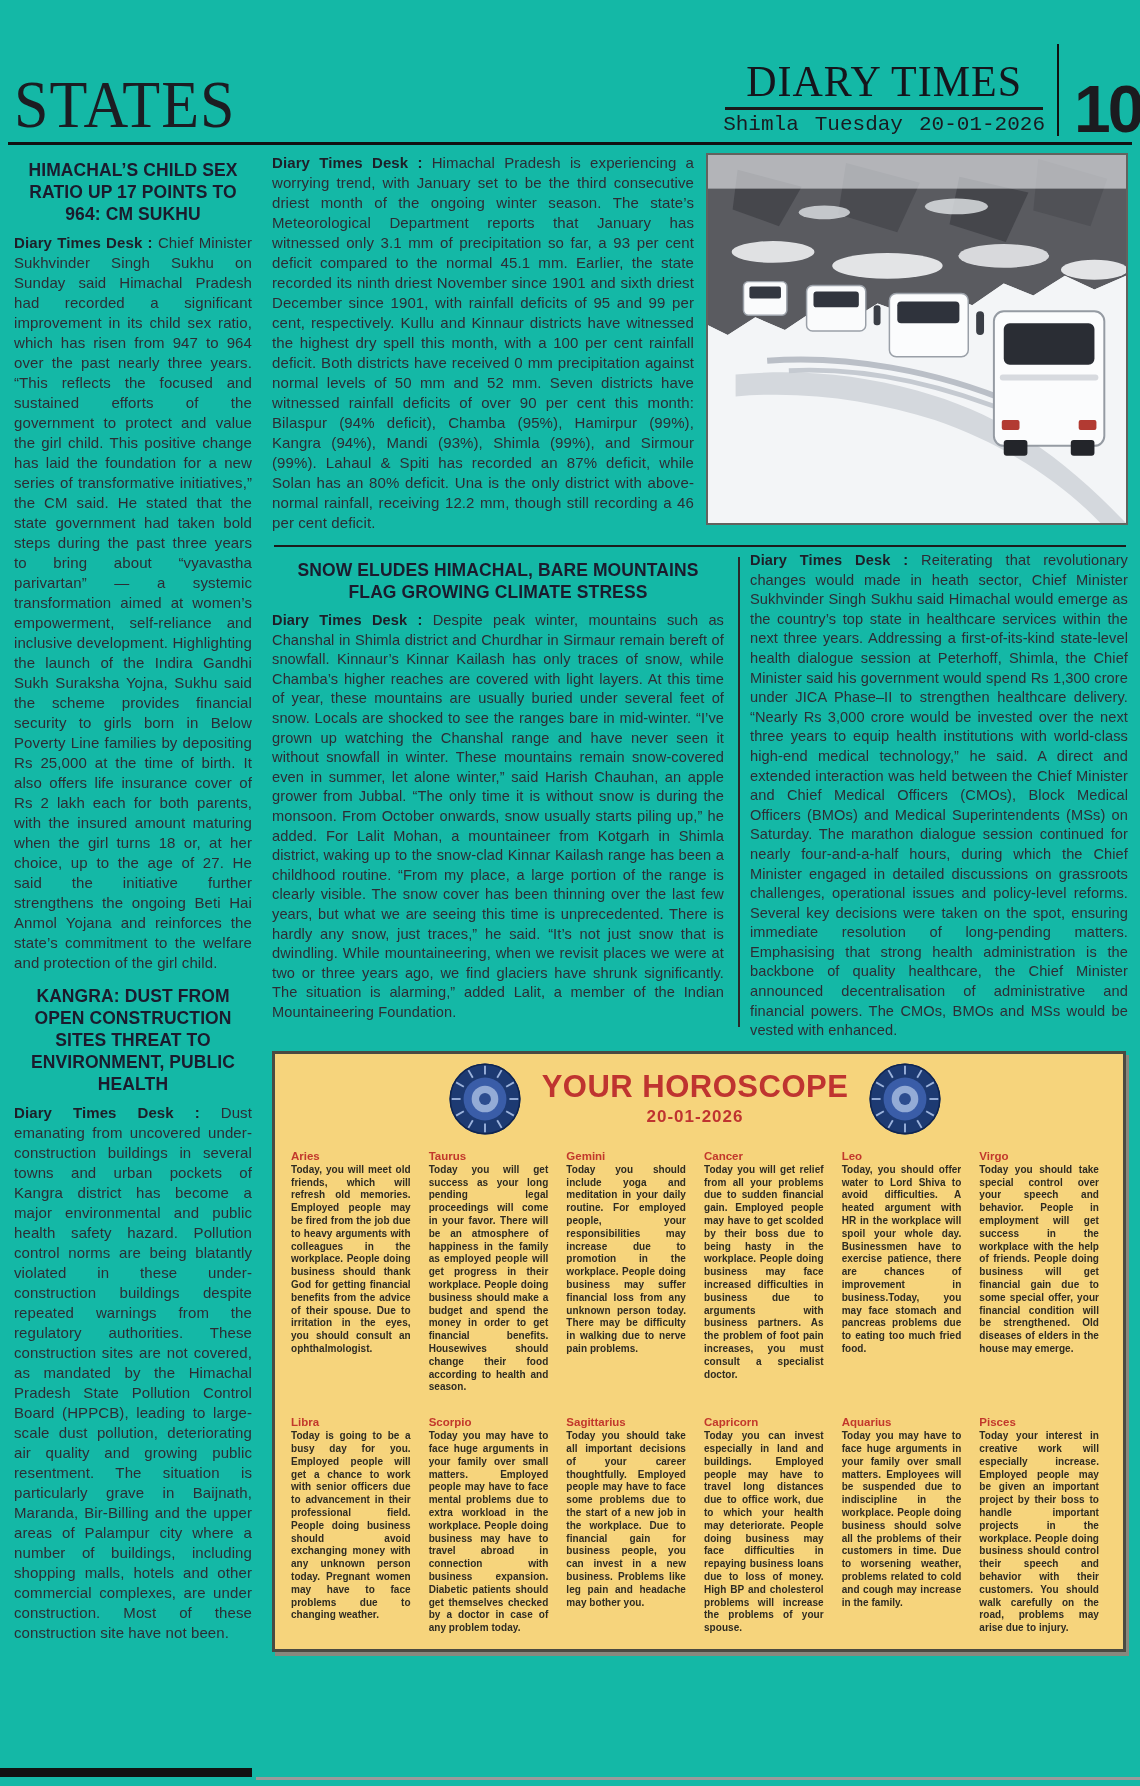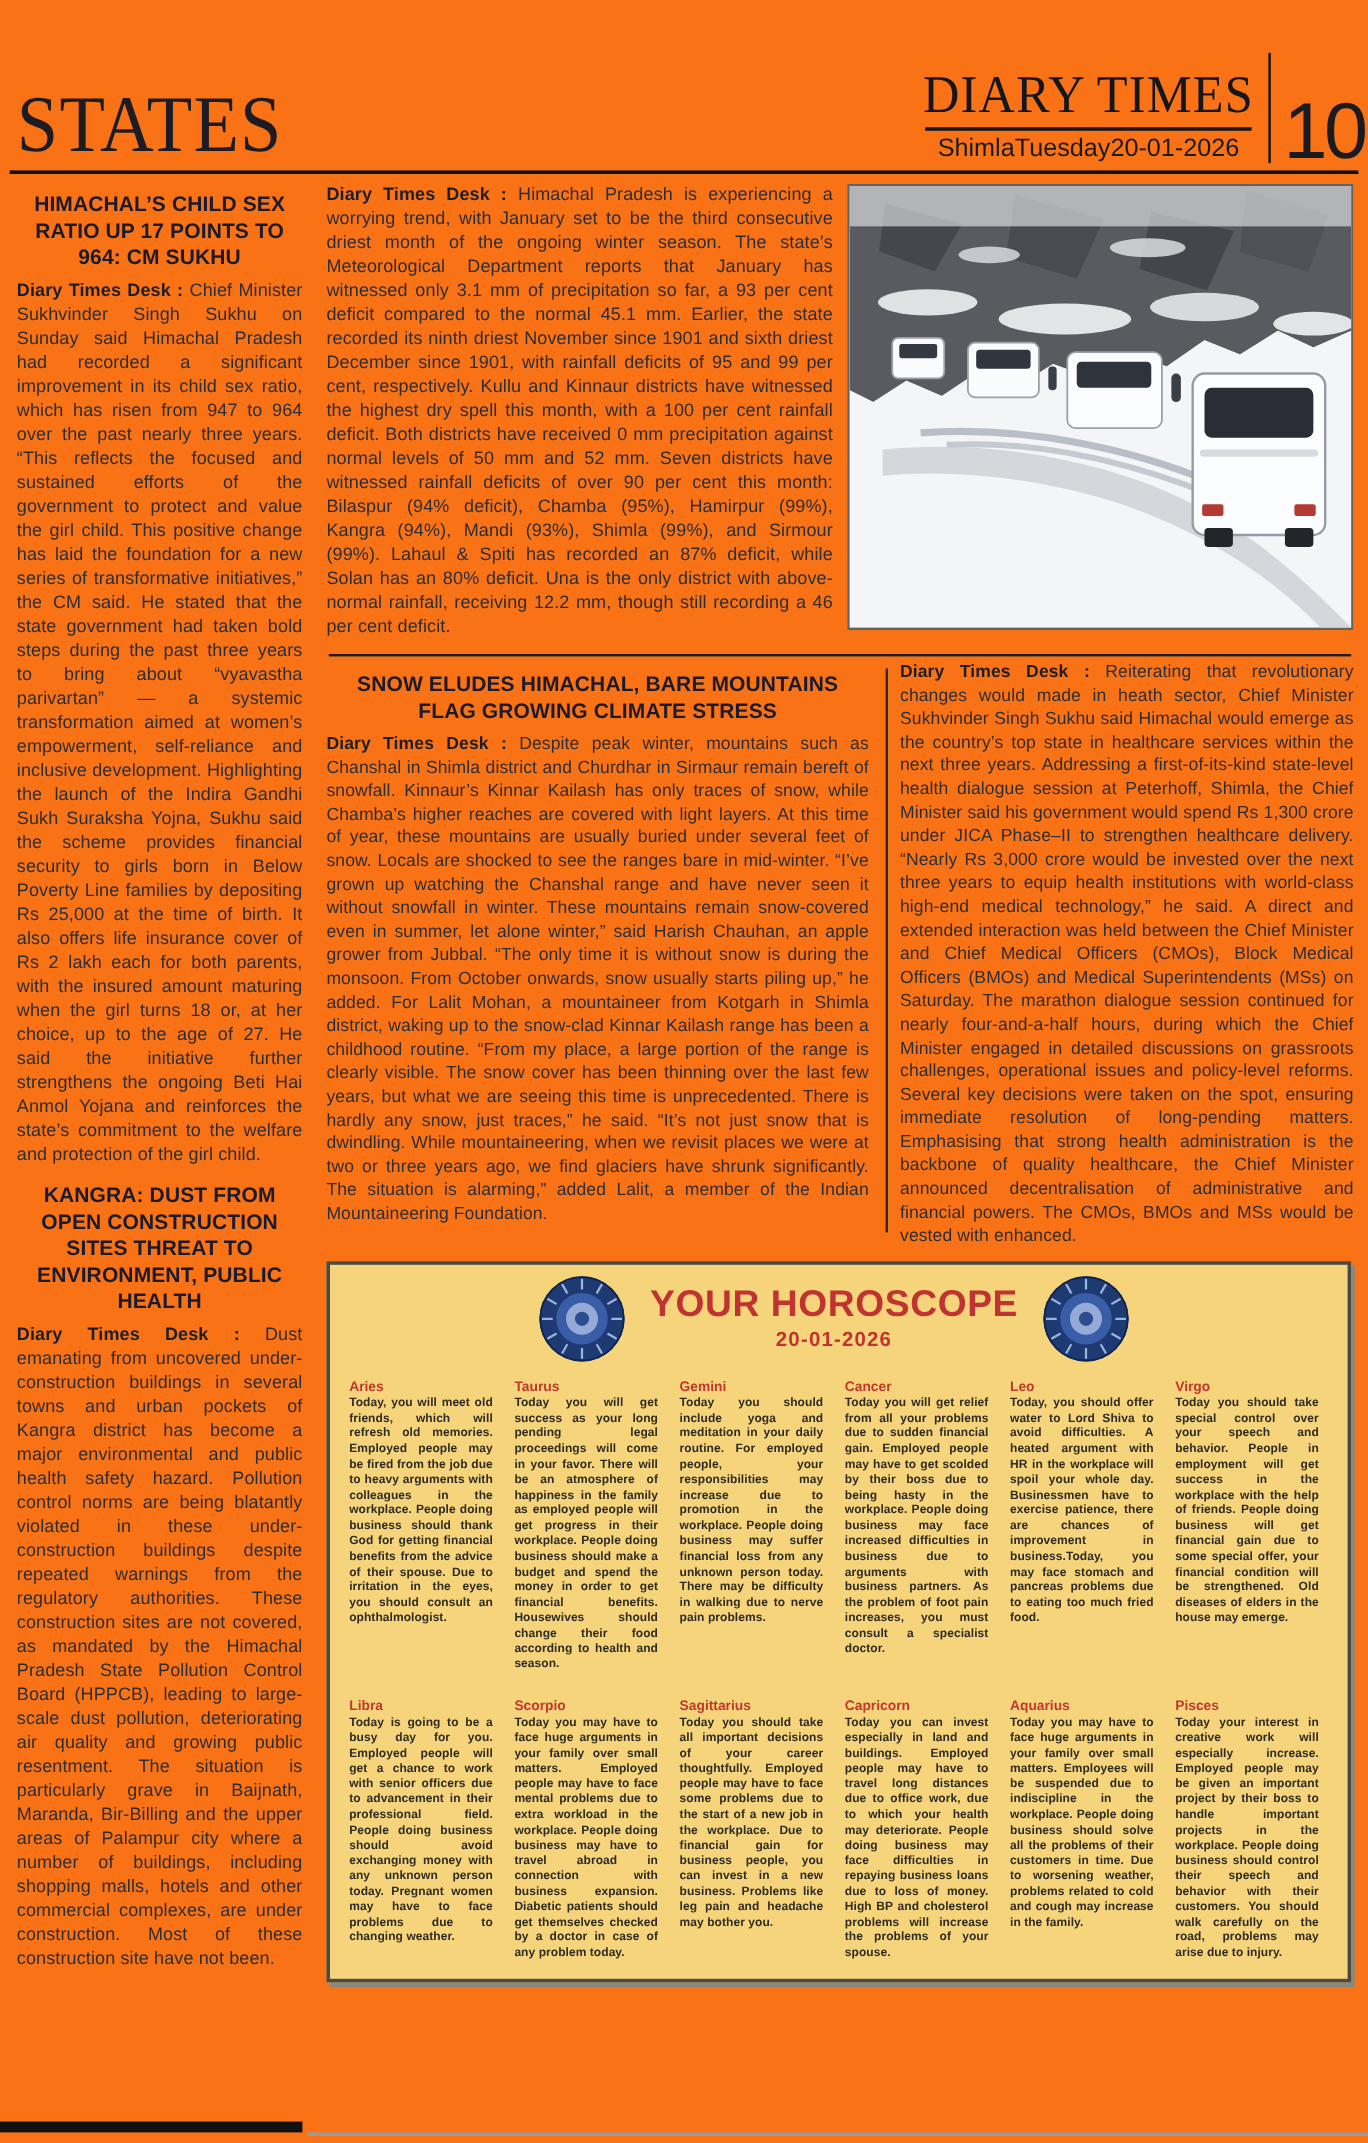--- a/index.html
+++ b/index.html
@@ -1,46 +1,46 @@
 <!DOCTYPE html>
 <html><head>
 <meta charset="utf-8">
 <style>
   * { margin:0; padding:0; box-sizing:border-box; }
   html,body { background:#888; }
   .page {
     position:relative; width:1140px; height:1786px; margin:0 auto;
-    background:#f97316; overflow:hidden;
+    background:#14b8a6; overflow:hidden;
     font-family:"Liberation Sans","DejaVu Sans",sans-serif;
     color:#2e2e36;
   }
   
   .masthead { position:relative; height:140px; padding:0 6px 0 14px; }
   .section-title {
     position:absolute; left:14px; bottom:2px;
     font-family:"Liberation Serif","DejaVu Serif",serif;
     font-size:62px; line-height:1; color:#1c1c22; letter-spacing:1px;
     transform:scaleY(1.08); transform-origin:bottom left;
   }
   .mast-right { position:absolute; right:3px; bottom:4px; display:flex; align-items:flex-end; }
   .brand-block { text-align:center; padding-right:12px; }
   .brand {
     font-family:"Liberation Serif","DejaVu Serif",serif;
     font-size:42px; line-height:1; color:#15151c; letter-spacing:1px;
     transform:scaleY(1.05); transform-origin:bottom center;
   }
   .brand-rule { height:3px; background:#1a1a1a; margin:4px 2px 3px 2px; }
   .dateline {
-    font-family:Liberation Sans, sans-serif;
-    font-size:21px; color:#1a1a20; display:flex; justify-content:center; gap:0;
+    font-family:Liberation Mono, monospace;
+    font-size:21px; color:#1a1a20; display:flex; justify-content:center; gap:16px;
   }
   .mast-divider { width:2px; height:92px; background:#111; }
   .page-no {
-    font-size:66px; font-weight:normal; letter-spacing:-3px; color:#1b1b1f;
-    line-height:0.82; padding-left:0; width:78px; text-align:right;
+    font-size:66px; font-weight:bold; letter-spacing:-3px; color:#1b1b1f;
+    line-height:0.82; padding-left:15px; width:78px; text-align:left;
   }
   .top-rule { height:3px; background:#111; margin:2px 8px 0 8px; }
 
   
   .content { display:flex; align-items:flex-start; padding:6px 12px 0 14px; }
   .left-col { width:238px; flex:0 0 238px; }
   .col-divider { width:2px; background:#2a2a2a; margin:2px 9px 40px 9px; }
   .main-col { flex:1; min-width:0; }
 
   h2.headline {

